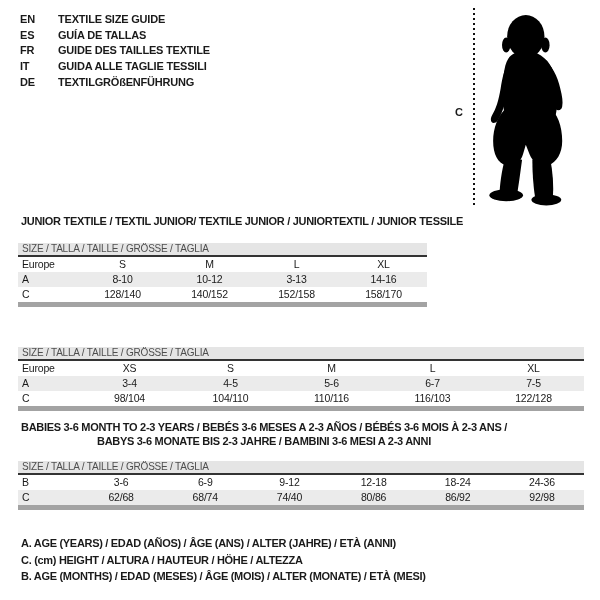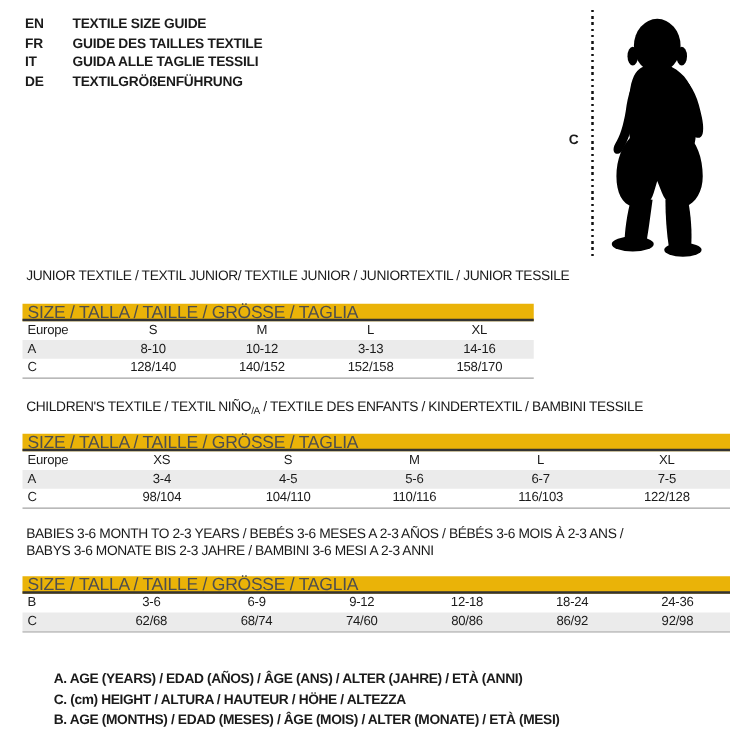--- a/index.html
+++ b/index.html
@@ -12,51 +12,54 @@
   .lang-row{white-space:nowrap;}
   .lang-code{display:inline-block;width:38px;}
 
   
   .dotted-line{position:absolute;left:473px;top:8px;width:2px;height:198px;
        background:repeating-linear-gradient(to bottom,#111 0 2px,transparent 2px 5px);}
   .c-label{position:absolute;left:455px;top:106px;font-size:11px;font-weight:bold;}
   .baby-svg{position:absolute;left:481px;top:3px;}
 
   
-  .sec-title{position:absolute;left:21px;font-size:11px;font-weight:normal;
-             letter-spacing:-0.3px;line-height:13.5px;white-space:nowrap;}
+  .sec-title{position:absolute;left:21px;font-size:11px;font-weight:bold;
+             letter-spacing:-0.3px;line-height:13.5px;white-space:nowrap;text-align:center;}
   .subA{font-size:8px;vertical-align:-2px;}
 
   
   .tbl{position:absolute;left:18px;}
-  .tbl-head{background:#eab308;border-bottom:2px solid #333;color:#4e4e4e;
-            font-size:14px;height:12px;line-height:12px;padding-left:4px;
+  .tbl-head{background:#e5e5e5;border-bottom:2px solid #333;color:#4e4e4e;
+            font-size:10px;height:12px;line-height:12px;padding-left:4px;
             letter-spacing:-0.2px;}
-  .tbody{border-bottom:1px solid #a3a3a3;}
+  .tbody{border-bottom:5px solid #a3a3a3;}
   .trow{display:flex;height:15px;line-height:15px;font-size:10.5px;letter-spacing:-0.2px;}
   .trow.alt{background:#ebebeb;}
   .tcell{flex:1;text-align:center;}
   .tcell.lbl{flex:0 0 57px;text-align:left;padding-left:4px;}
 
   #tbl1{top:243px;width:409px;} #title1{top:215px;}
   #tbl2{top:347px;width:566px;} #title2{top:320px;}
   #tbl3{top:461px;width:566px;} #title3{top:421px;}
 
   
   .legend{position:absolute;left:21px;top:535px;font-size:11px;font-weight:bold;
-          letter-spacing:-0.3px;line-height:16.6px;white-space:nowrap;margin-left:22px;}
+          letter-spacing:-0.3px;line-height:16.6px;white-space:nowrap;}
 </style>
 </head>
 <body>
 
 <div id="stage">
 
   <div class="langs">
     <div class="lang-row">
       <span class="lang-code">EN</span><span>TEXTILE SIZE GUIDE</span>
+    </div>
+    <div class="lang-row">
+      <span class="lang-code">ES</span><span>GUÍA DE TALLAS</span>
     </div>
     <div class="lang-row">
       <span class="lang-code">FR</span><span>GUIDE DES TAILLES TEXTILE</span>
     </div>
     <div class="lang-row">
       <span class="lang-code">IT</span><span>GUIDA ALLE TAGLIE TESSILI</span>
     </div>
     <div class="lang-row">
       <span class="lang-code">DE</span><span>TEXTILGRÖßENFÜHRUNG</span>
     </div>
@@ -101,23 +104,20 @@
       <div class="trow">
         <div class="tcell lbl">C</div>
         <div class="tcell">128/140</div>
         <div class="tcell">140/152</div>
         <div class="tcell">152/158</div>
         <div class="tcell">158/170</div>
       </div>
     </div>
   </div>
 
-  <div class="sec-title" id="title2">
-    <span>CHILDREN'S TEXTILE / TEXTIL NIÑO</span><span class="subA">/A</span><span> / TEXTILE DES ENFANTS / KINDERTEXTIL / BAMBINI TESSILE</span>
-  </div>
   <div class="tbl" id="tbl2">
     <div class="tbl-head">SIZE / TALLA / TAILLE / GRÖSSE / TAGLIA</div>
     <div class="tbody">
       <div class="trow">
         <div class="tcell lbl">Europe</div>
         <div class="tcell">XS</div>
         <div class="tcell">S</div>
         <div class="tcell">M</div>
         <div class="tcell">L</div>
         <div class="tcell">XL</div>
@@ -154,21 +154,21 @@
         <div class="tcell">6-9</div>
         <div class="tcell">9-12</div>
         <div class="tcell">12-18</div>
         <div class="tcell">18-24</div>
         <div class="tcell">24-36</div>
       </div>
       <div class="trow alt">
         <div class="tcell lbl">C</div>
         <div class="tcell">62/68</div>
         <div class="tcell">68/74</div>
-        <div class="tcell">74/60</div>
+        <div class="tcell">74/40</div>
         <div class="tcell">80/86</div>
         <div class="tcell">86/92</div>
         <div class="tcell">92/98</div>
       </div>
     </div>
   </div>
 
   <div class="legend">
     <div>A. AGE (YEARS) / EDAD (AÑOS) / ÂGE (ANS) / ALTER (JAHRE) / ETÀ (ANNI)</div>
     <div>C. (cm) HEIGHT / ALTURA / HAUTEUR / HÖHE / ALTEZZA</div>

